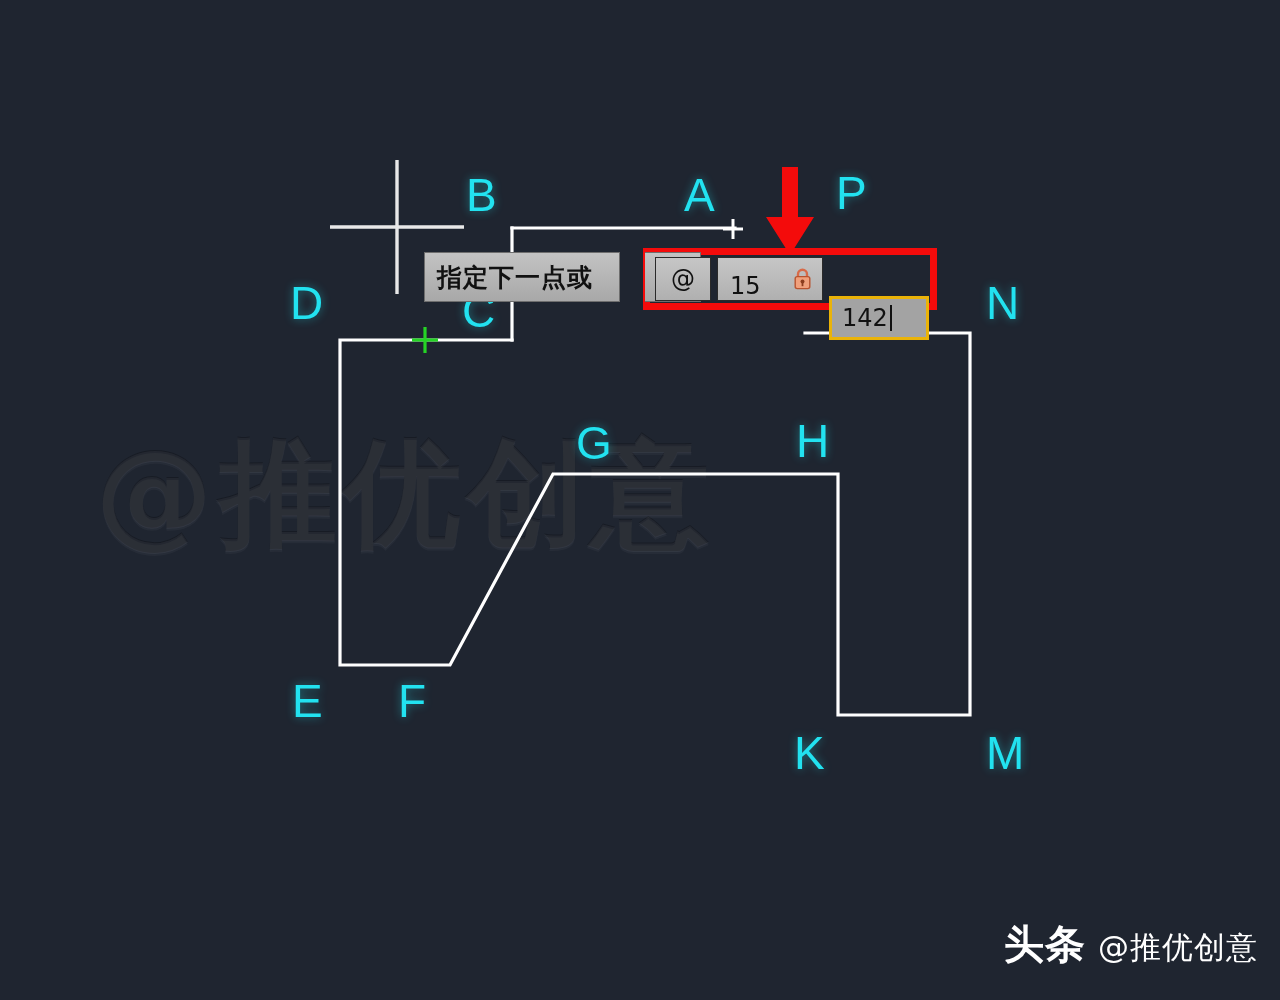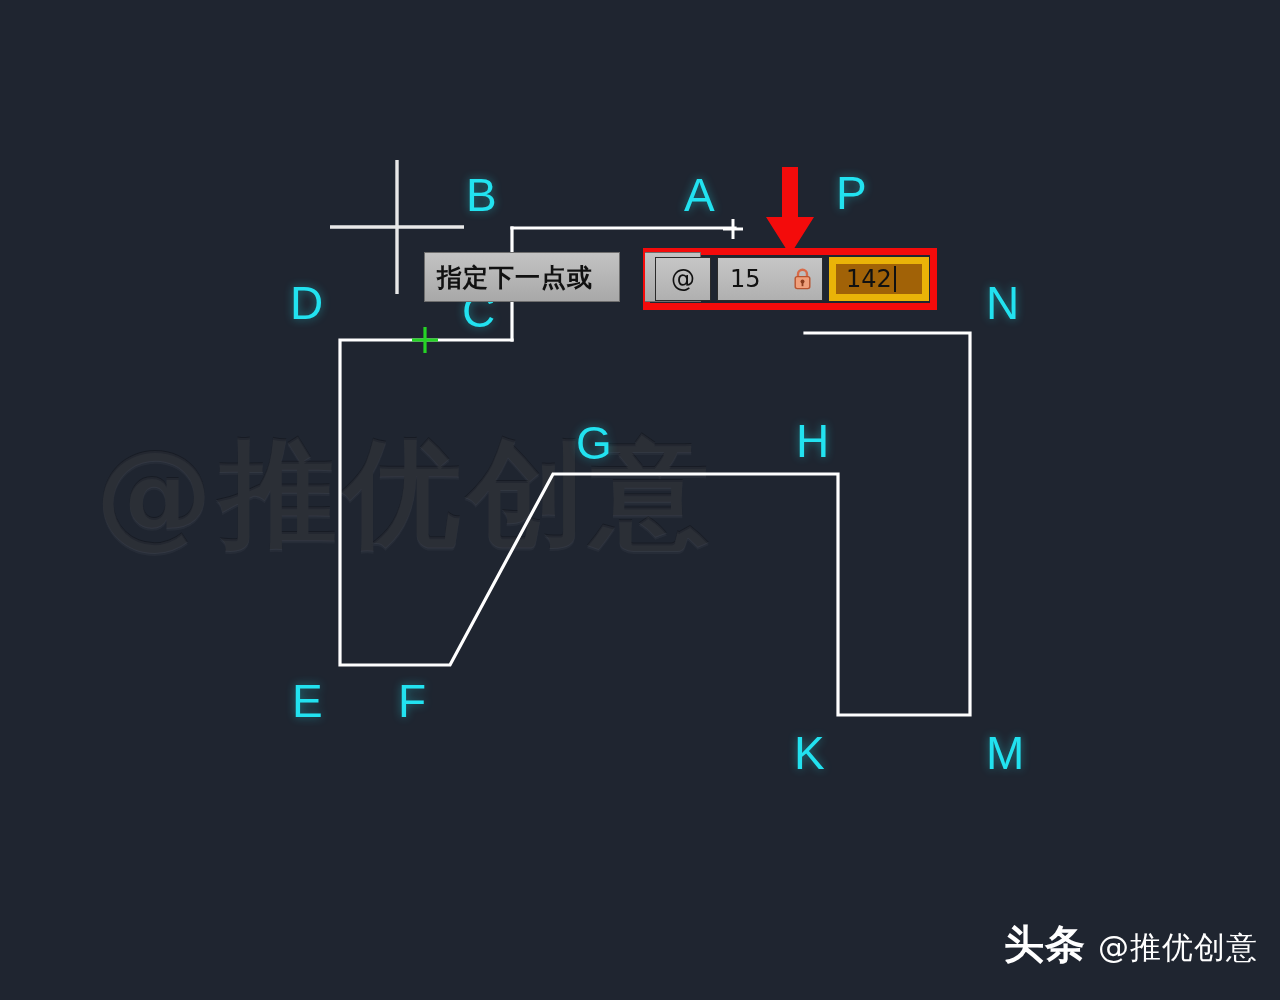--- a/index.html
+++ b/index.html
@@ -149,34 +149,36 @@
     color: #111;
     font-family: "DejaVu Sans", "Liberation Sans", sans-serif;
     font-size: 24px;
   }
   .fld-at { width: 56px; justify-content: center; }
   .fld-len {
     width: 106px;
     padding-left: 12px;
     justify-content: flex-start;
     position: relative;
+    align-items: flex-end;
   }
   .lock-icon {
     position: absolute;
     right: 10px;
     top: 50%;
     transform: translateY(-50%);
     width: 19px;
     height: 22px;
   }
   .fld-angle {
     width: 100px;
-    background: #a16207;
-    border: 7px solid #eab308;
+    background: #a3a3a3;
+    border: 3px solid #eab308;
     padding-left: 10px;
+    margin-top: 39px;
   }
   .caret {
     display: inline-block;
     width: 2px;
     height: 26px;
     background: #111;
     margin-left: 2px;
   }
 
   

